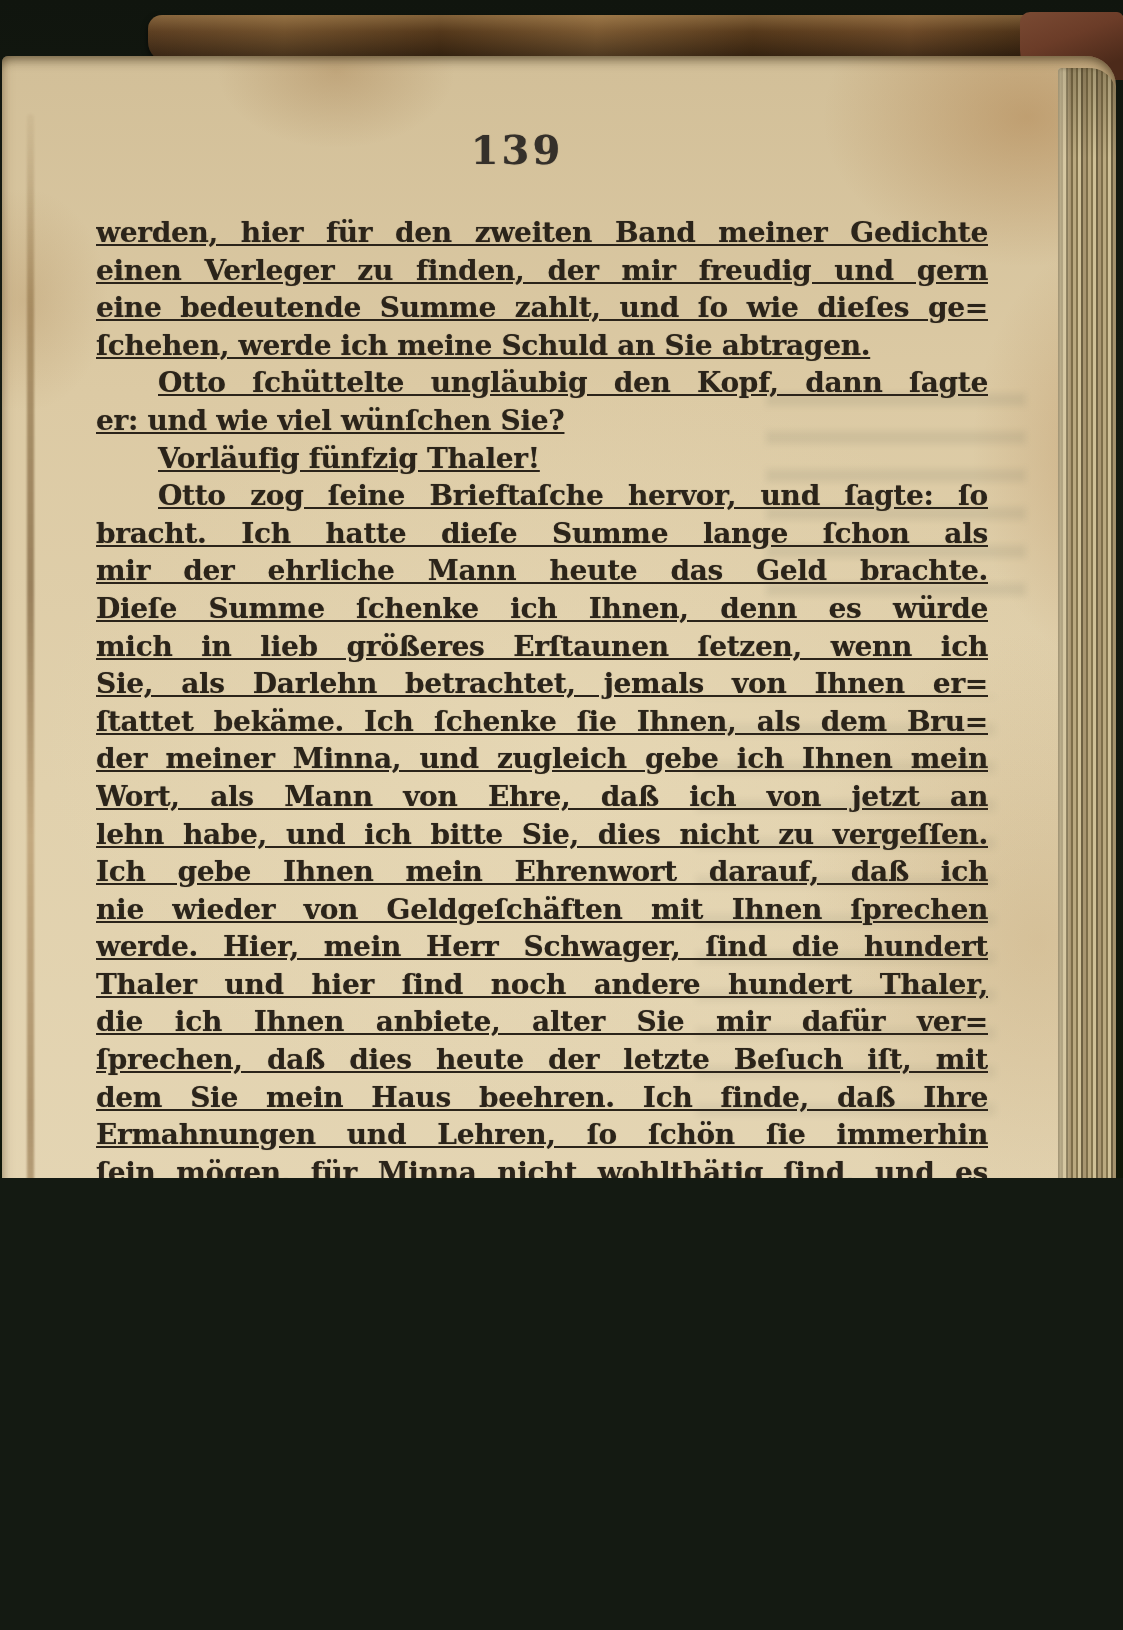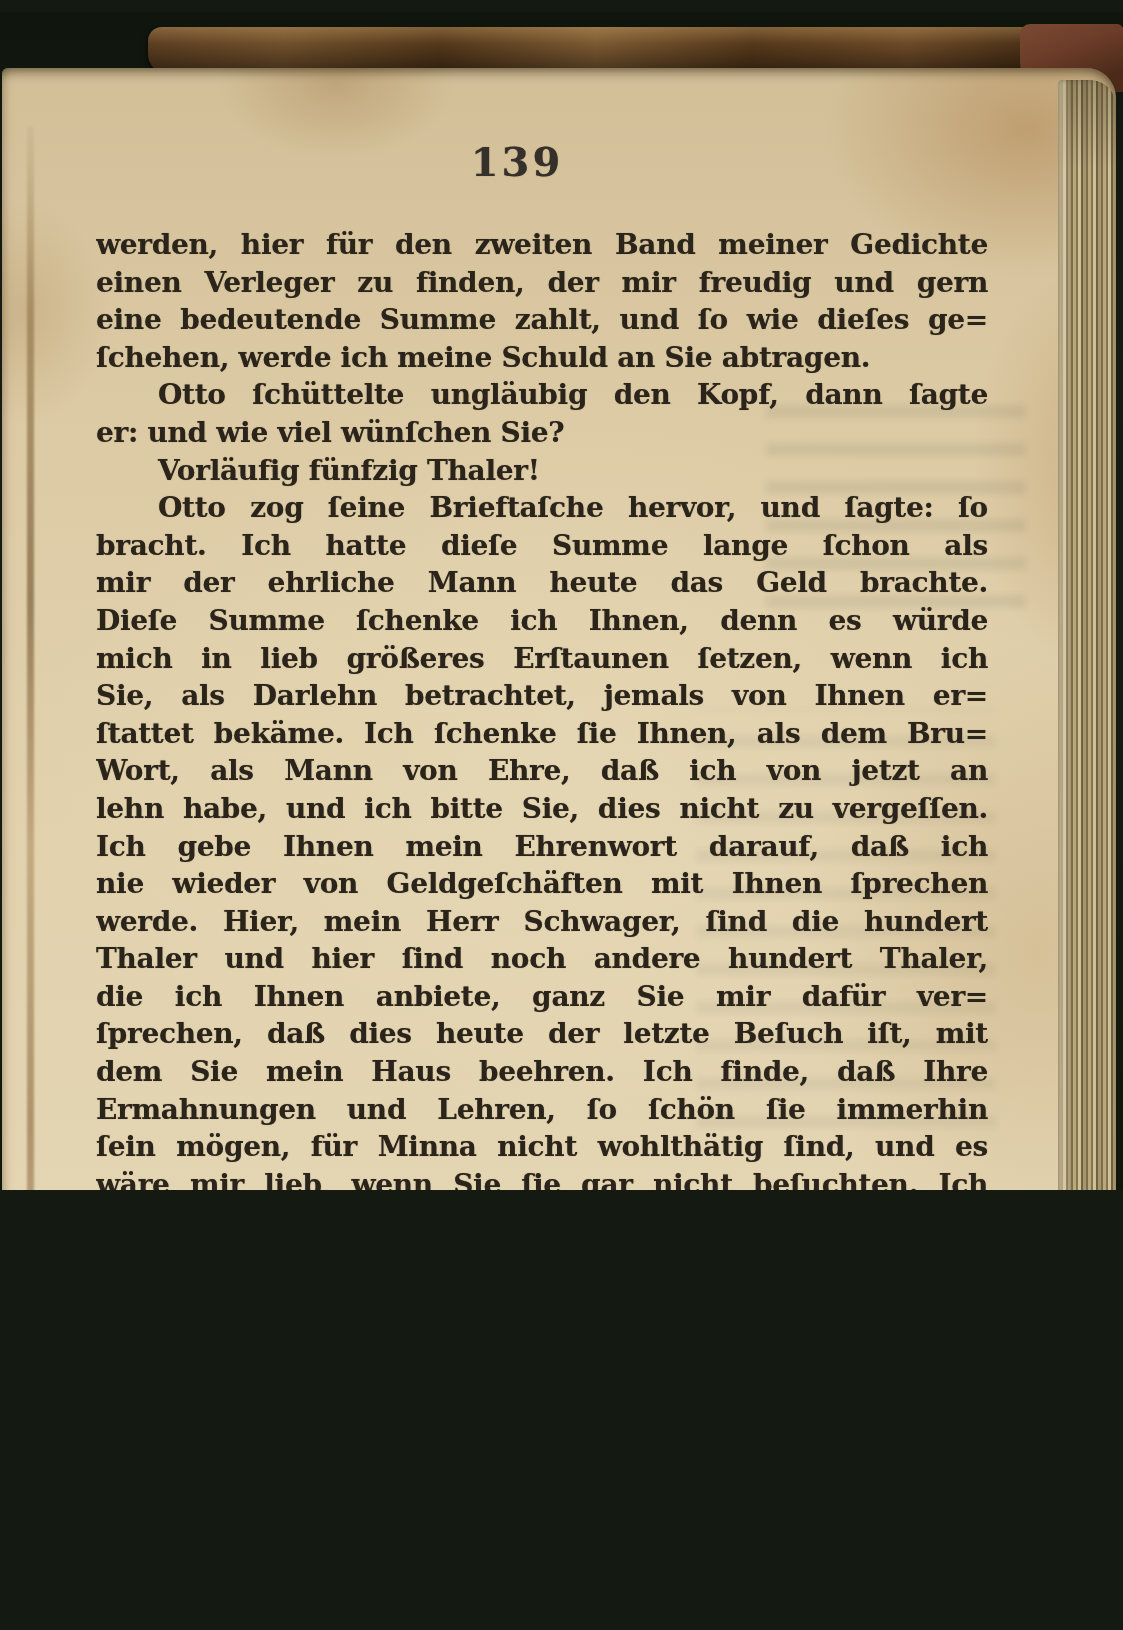--- a/index.html
+++ b/index.html
@@ -9,21 +9,20 @@
     background: #141a12;
     overflow: hidden;
   }
   #scan {
     position: relative;
     width: 1123px;
     height: 1178px;
     background:
       linear-gradient(180deg, #10150e 0%, #161c13 30%, #141a12 70%, #101708 100%);
     overflow: hidden;
-    margin-top: 12px;
   }
 
   
   .cover-edge {
     position: absolute;
     left: 148px; top: 15px;
     width: 975px; height: 47px;
     border-radius: 14px 2px 4px 20px;
     background:
       linear-gradient(180deg, rgba(205,165,105,.40) 0%, rgba(120,85,45,.15) 35%, rgba(0,0,0,.45) 100%),
@@ -144,20 +143,21 @@
     line-height: 37.6px;
     font-family: "DejaVu Serif", serif;
     font-weight: 700;
     font-size: 28px;
     letter-spacing: -0.3px;
     text-align: justify;
     text-align-last: justify;
     overflow: hidden;
     white-space: nowrap-none;
     text-shadow: 0 0 1px rgba(43,36,26,.45);
+    text-decoration: underline;
   }
   .line.indent { text-indent: 62px; }
   .line.ragged { text-align-last: left; }
 </style>
 </head>
 <body>
 
 <div id="scan">
   <div class="cover-edge"></div>
   <div class="cover-corner"></div>
@@ -182,27 +182,28 @@
         <div class="line indent">Otto ſchüttelte ungläubig den Kopf, dann ſagte</div>
         <div class="line ragged">er: und wie viel wünſchen Sie?</div>
         <div class="line indent ragged">Vorläufig fünfzig Thaler!</div>
         <div class="line indent">Otto zog ſeine Brieftaſche hervor, und ſagte: ſo</div>
         <div class="line">bracht. Ich hatte dieſe Summe lange ſchon als</div>
         <div class="line">mir der ehrliche Mann heute das Geld brachte.</div>
         <div class="line">Dieſe Summe ſchenke ich Ihnen, denn es würde</div>
         <div class="line">mich in lieb größeres Erſtaunen ſetzen, wenn ich</div>
         <div class="line">Sie, als Darlehn betrachtet, jemals von Ihnen er=</div>
         <div class="line">ſtattet bekäme. Ich ſchenke ſie Ihnen, als dem Bru=</div>
+        <div class="line">der meiner Minna, und zugleich gebe ich Ihnen mein</div>
         <div class="line">Wort, als Mann von Ehre, daß ich von jetzt an</div>
         <div class="line">lehn habe, und ich bitte Sie, dies nicht zu vergeſſen.</div>
         <div class="line">Ich gebe Ihnen mein Ehrenwort darauf, daß ich</div>
         <div class="line">nie wieder von Geldgeſchäften mit Ihnen ſprechen</div>
         <div class="line">werde. Hier, mein Herr Schwager, ſind die hundert</div>
         <div class="line">Thaler und hier ſind noch andere hundert Thaler,</div>
-        <div class="line">die ich Ihnen anbiete, ganz Sie mir dafür ver=</div>
+        <div class="line">die ich Ihnen anbiete, alter Sie mir dafür ver=</div>
         <div class="line">ſprechen, daß dies heute der letzte Beſuch iſt, mit</div>
         <div class="line">dem Sie mein Haus beehren. Ich finde, daß Ihre</div>
         <div class="line">Ermahnungen und Lehren, ſo ſchön ſie immerhin</div>
         <div class="line">ſein mögen, für Minna nicht wohlthätig ſind, und es</div>
         <div class="line">wäre mir lieb, wenn Sie ſie gar nicht beſuchten. Ich</div>
       </div>
   </div>
 </div>
 
 </body></html>

